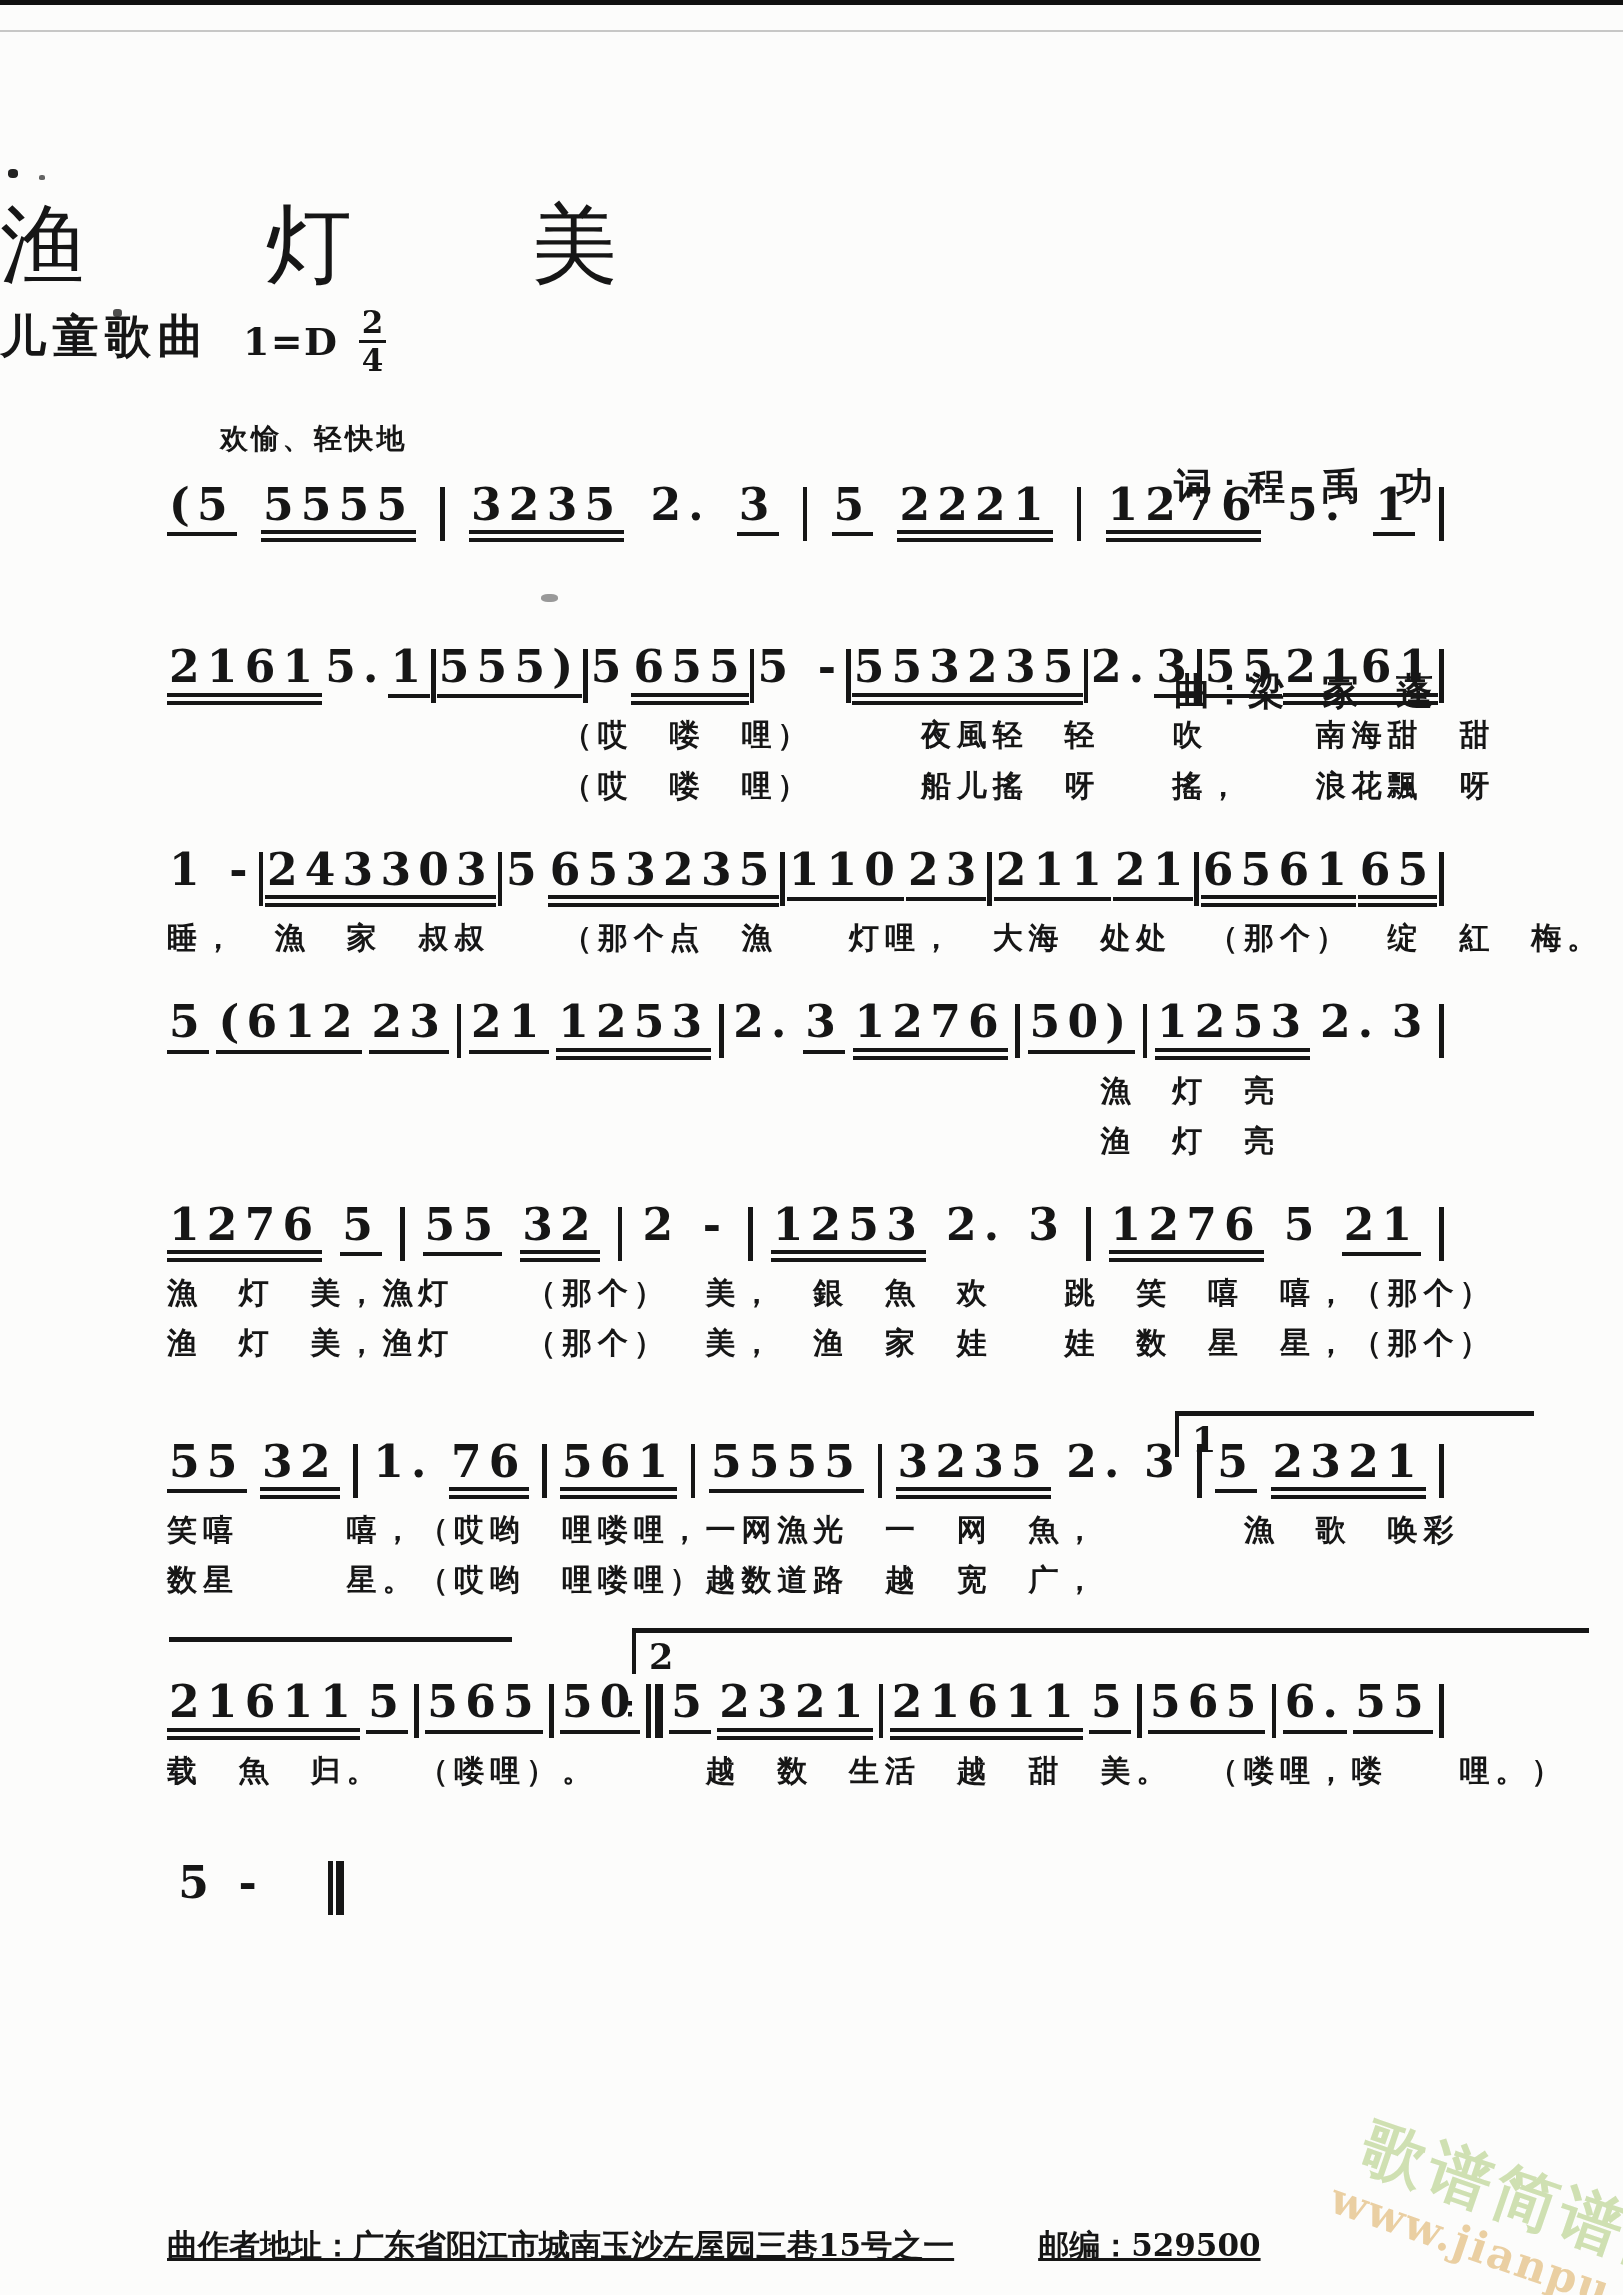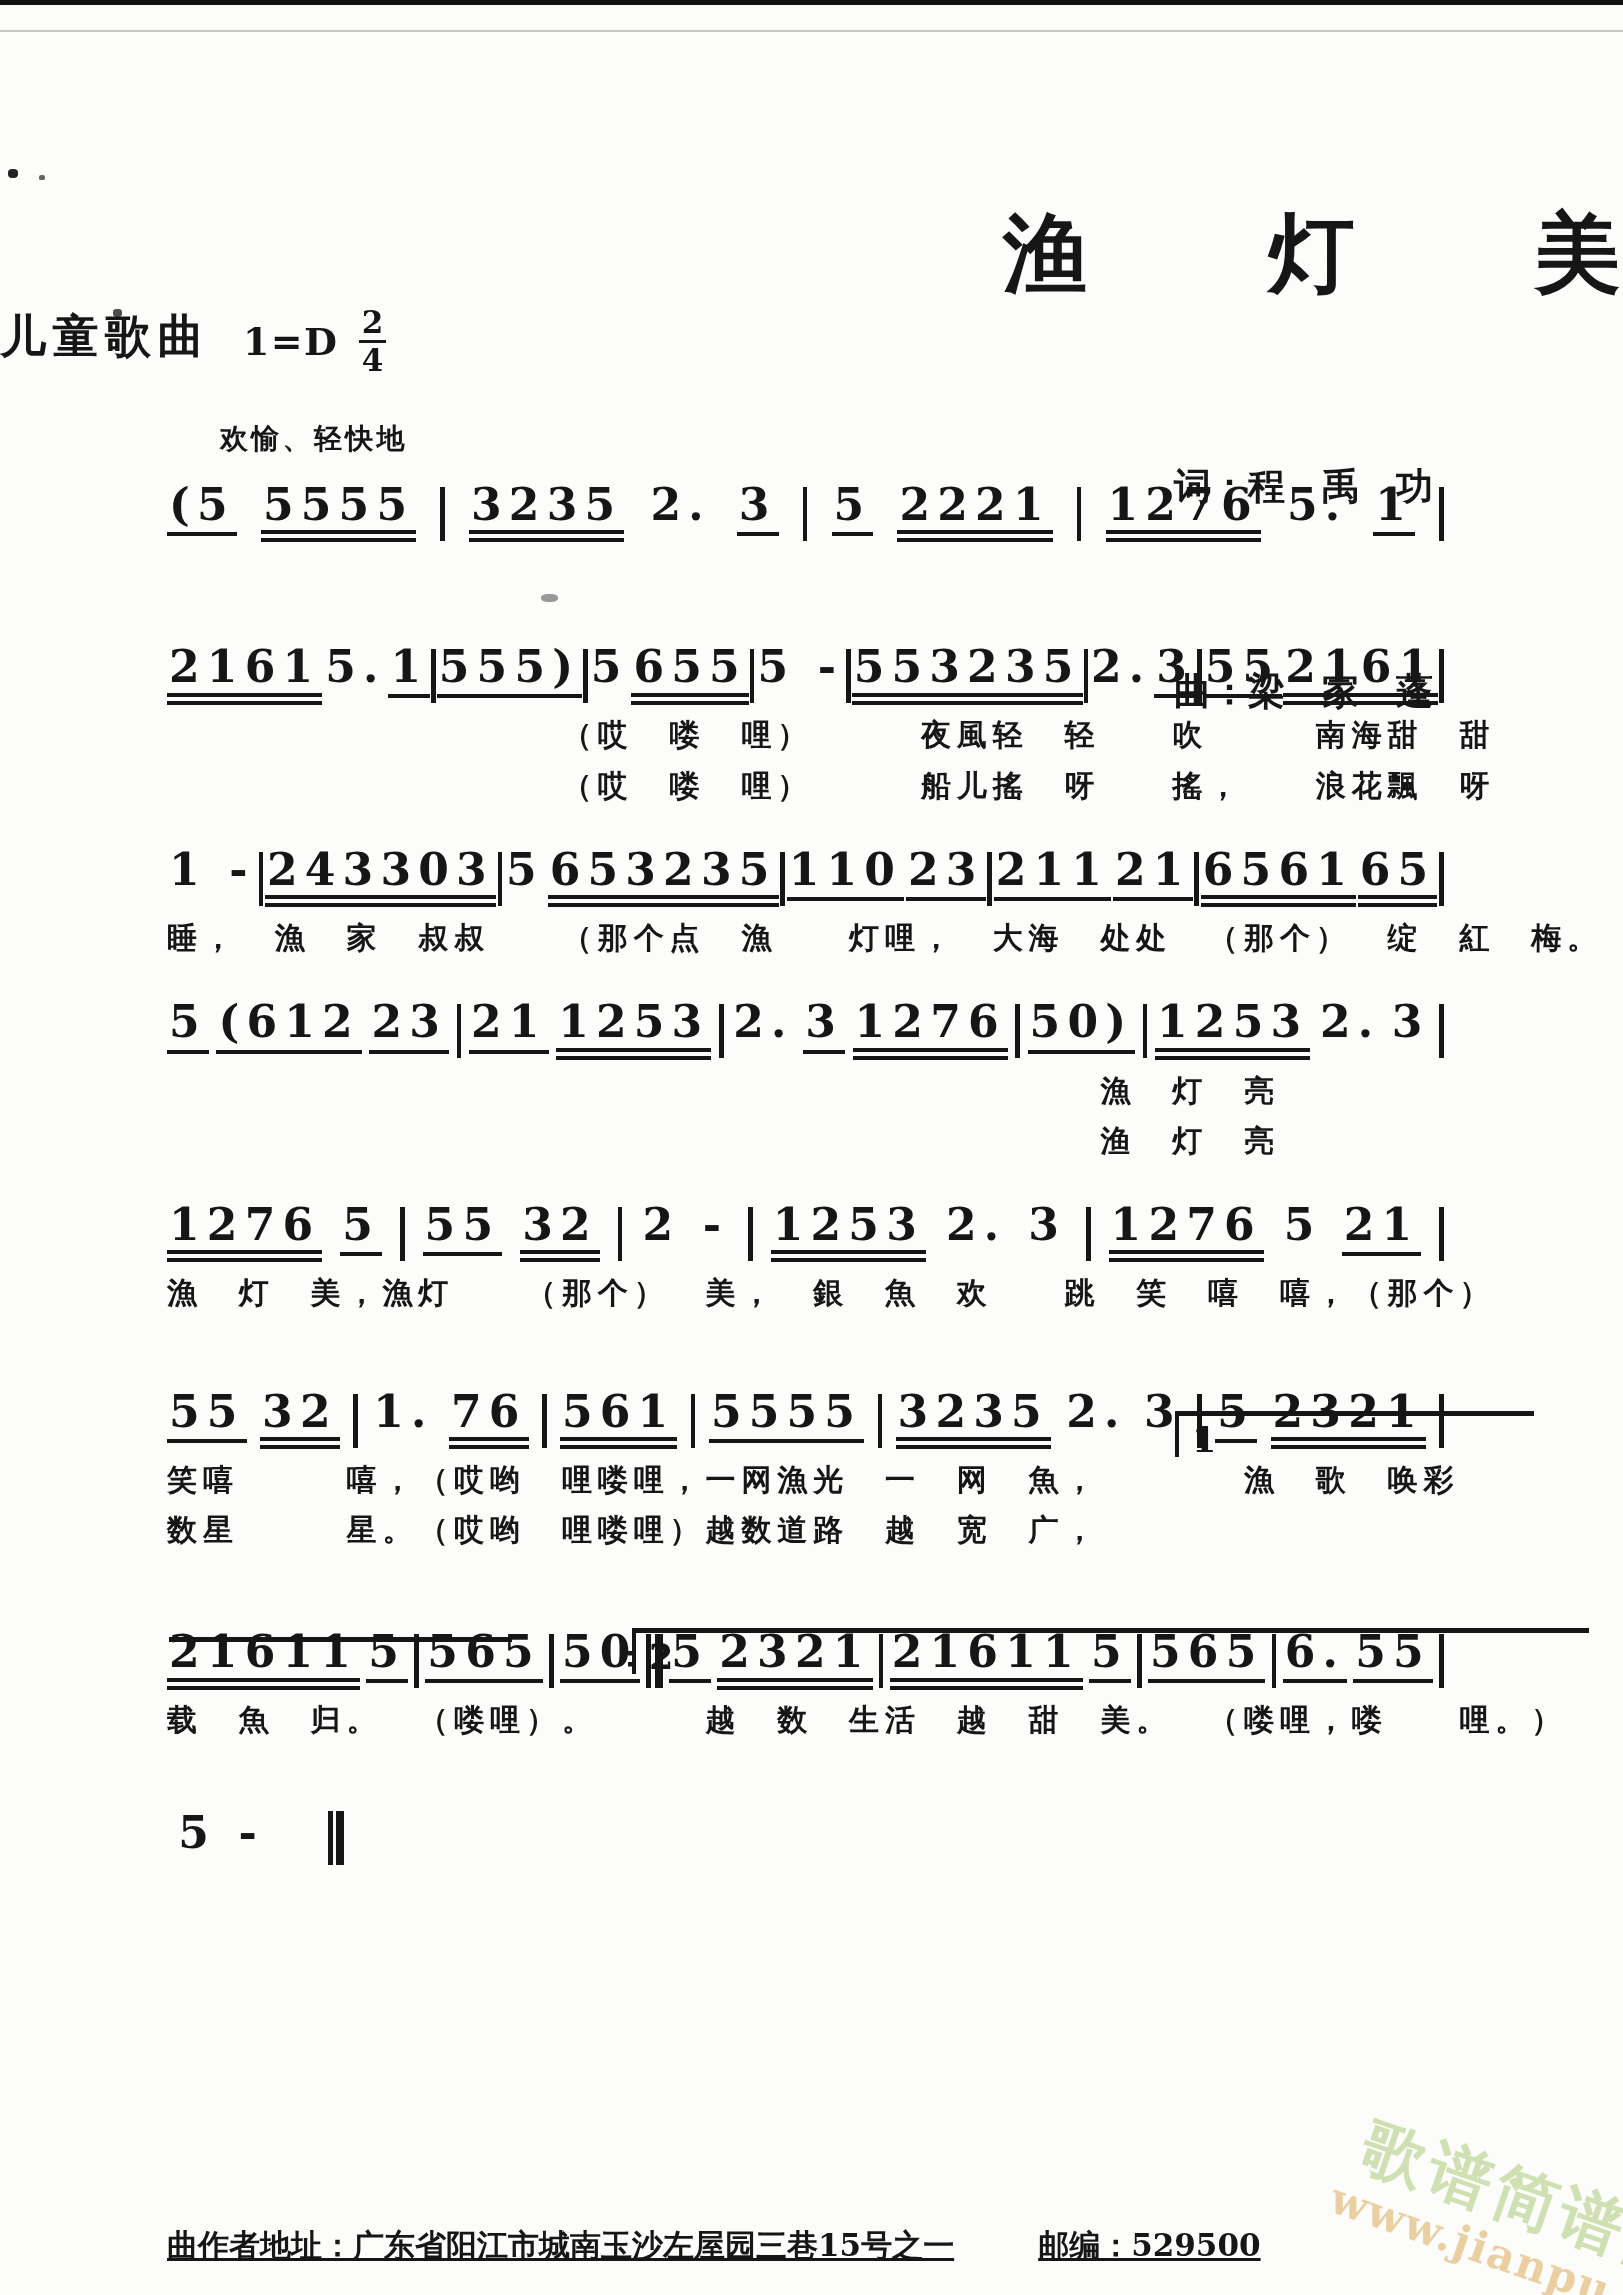--- a/index.html
+++ b/index.html
@@ -9,22 +9,22 @@
   
   .top-edge{position:absolute;left:0;top:0;width:100%;height:5.2px;background:#111;}
   .scanline{position:absolute;left:0;top:30px;width:100%;height:2px;background:#9a9a9a;opacity:.55;}
   .speck{position:absolute;background:#222;border-radius:40%;}
   .sp1{left:7.9px;top:169px;width:10.5px;height:9.2px;}
   .sp2{left:39px;top:175px;width:5.9px;height:4.6px;opacity:.7;}
   .sp3{left:113px;top:309px;width:8.5px;height:7.9px;opacity:.8;}
   .sp4{left:541px;top:594px;width:17px;height:7.9px;opacity:.45;}
 
   
-  .title{position:absolute;left:0;top:196px;width:100%;text-align:right;
-         font-size:86px;font-weight:700;white-space:pre;letter-spacing:2.6px;}
+  .title{position:absolute;left:0;top:187px;width:100%;text-align:left;
+         font-size:86px;font-weight:400;white-space:pre;letter-spacing:2.6px;}
   .subtitle{position:absolute;left:0;top:306px;width:100%;text-align:left;
             font-size:46px;font-weight:700;letter-spacing:6.5px;}
   .keysig{position:absolute;left:243px;top:306px;display:flex;align-items:center;gap:21px;font-weight:700;}
   .keysig .base{font-size:38px;letter-spacing:1.3px;}
   .frac{display:inline-flex;flex-direction:column;align-items:center;font-size:31px;line-height:1.04;font-weight:700;}
   .frac .num{border-bottom:3.9px solid #161616;padding:0 2.6px 1.3px;}
   .frac .den{padding-top:1.3px;}
   .credits{position:absolute;right:190px;top:315px;font-size:37px;font-weight:700;line-height:1.85;
            text-align:left;white-space:pre;}
   .tempo{position:absolute;left:220px;top:420px;font-size:28px;font-weight:700;letter-spacing:3.3px;}
@@ -199,20 +199,21 @@
           <span class="note u2">1253</span>
           <span class="note u0">2.</span>
           <span class="note u0">3</span>
           <span class="bar"></span>
           <span class="note u2">1276</span>
           <span class="note u0">5</span>
           <span class="note u1">21</span>
           <span class="bar"></span>
         </div>
         <div class="lyric">漁　灯　美，漁灯　　（那个）　美，　銀　魚　欢　　跳　笑　嘻　嘻，（那个）</div>
+        <div class="lyric">渔　灯　美，渔灯　　（那个）　美，　渔　家　娃　　娃　数　星　星，（那个）</div>
       </div>
       <div class="system sys6">
         <div class="notes">
           <span class="note u1">55</span>
           <span class="note u2">32</span>
           <span class="bar"></span>
           <span class="note u0">1.</span>
           <span class="note u2">76</span>
           <span class="bar"></span>
           <span class="note u2">561</span>

